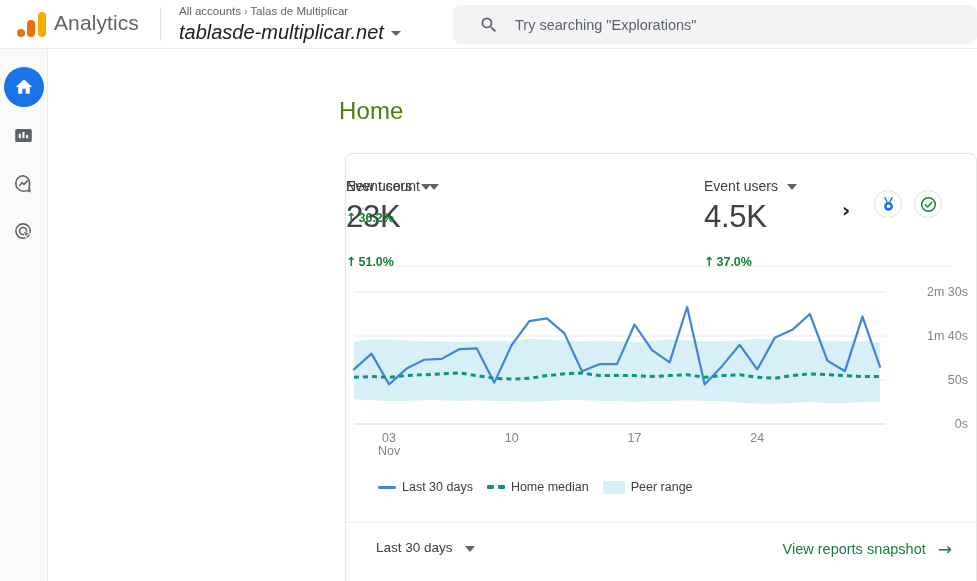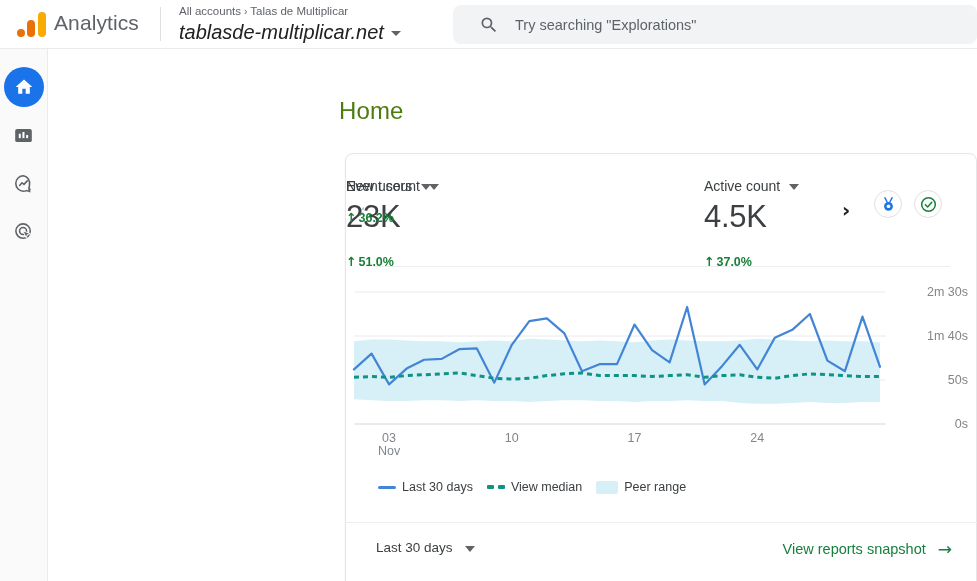--- a/index.html
+++ b/index.html
@@ -216,21 +216,21 @@
 
     <div class="card">
 
       <div class="metrics">
 
         <div class="chev left">‹</div>
         <div class="chev right">›</div>
 
         <div class="metric">
           <div class="m-label-row">
-            <span class="m-label">Active count</span>
+            <span class="m-label">Event users</span>
             <span class="m-caret"></span>
           </div>
           <div class="m-value">4.5K</div>
           <div class="m-delta">
             <span class="arrow">↑</span><span>37.0%</span>
           </div>
         </div>
 
         <div class="metric">
           <div class="m-label-row">
@@ -296,21 +296,21 @@
       <div class="legend">
         <div class="leg">
           <span class="leg-solid"></span>
           <span class="leg-txt">Last 30 days</span>
         </div>
         <div class="leg">
           <span class="leg-dash">
               <i></i>
               <i></i>
             </span>
-          <span class="leg-txt">View median</span>
+          <span class="leg-txt">Home median</span>
         </div>
         <div class="leg">
           <span class="leg-area"></span>
           <span class="leg-txt">Peer range</span>
         </div>
       </div>
 
       <div class="card-footer-div"></div>
 
       <div class="range-sel">

